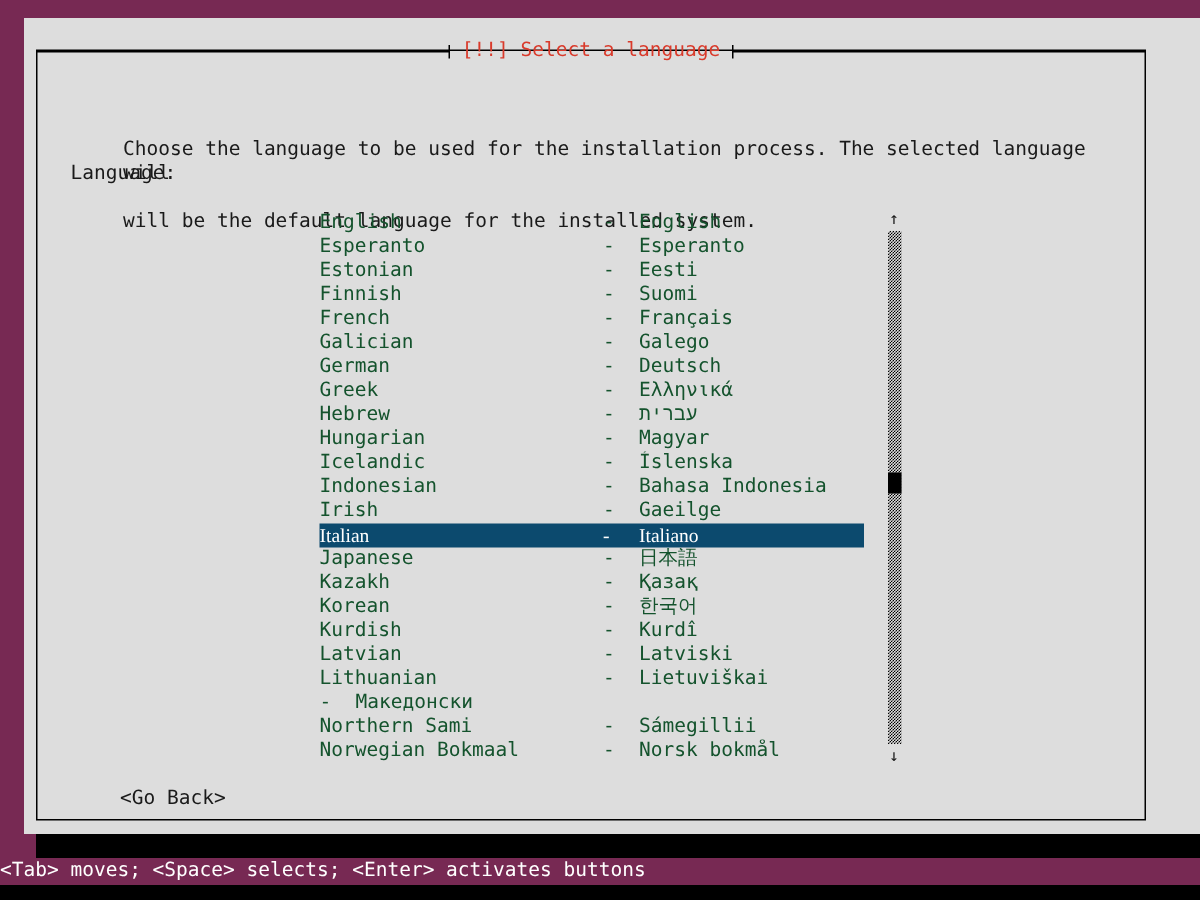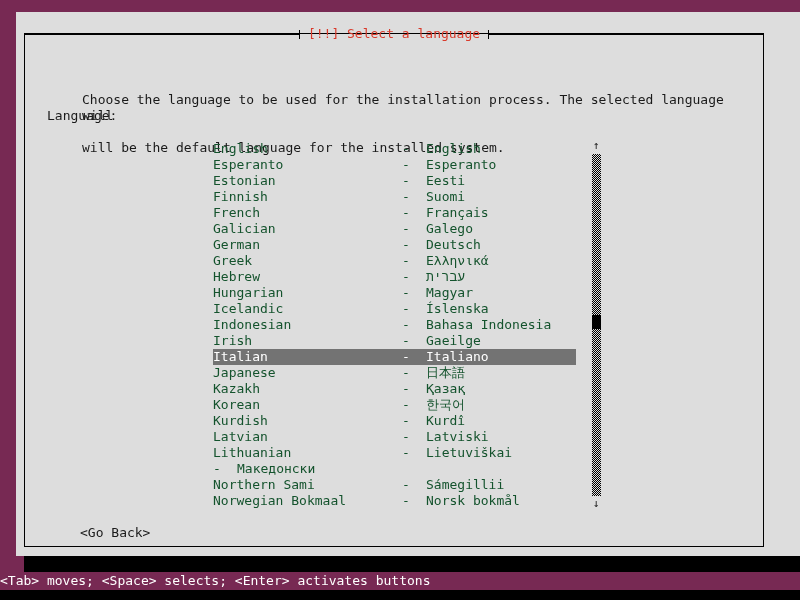--- a/index.html
+++ b/index.html
@@ -119,22 +119,23 @@
     display: flex;
     height: 16px;
     line-height: 16px;
     color: #14532d;
     white-space: pre;
   }
   .lang-row .en   { width: 189px; overflow: hidden; }
   .lang-row .dash { width: 24px; }
   .lang-row .nat  { flex: 1 1 auto; overflow: hidden; }
   .lang-row.selected {
-    background: #737373;
+    background: #0c4a6e;
     color: #ffffff;
+    font-family: Liberation Serif, serif;
   }
 
   
   #scrollbar {
     position: absolute;
     left: 573px;
     top: 128px;
     width: 14px;
     height: 370px;
   }

